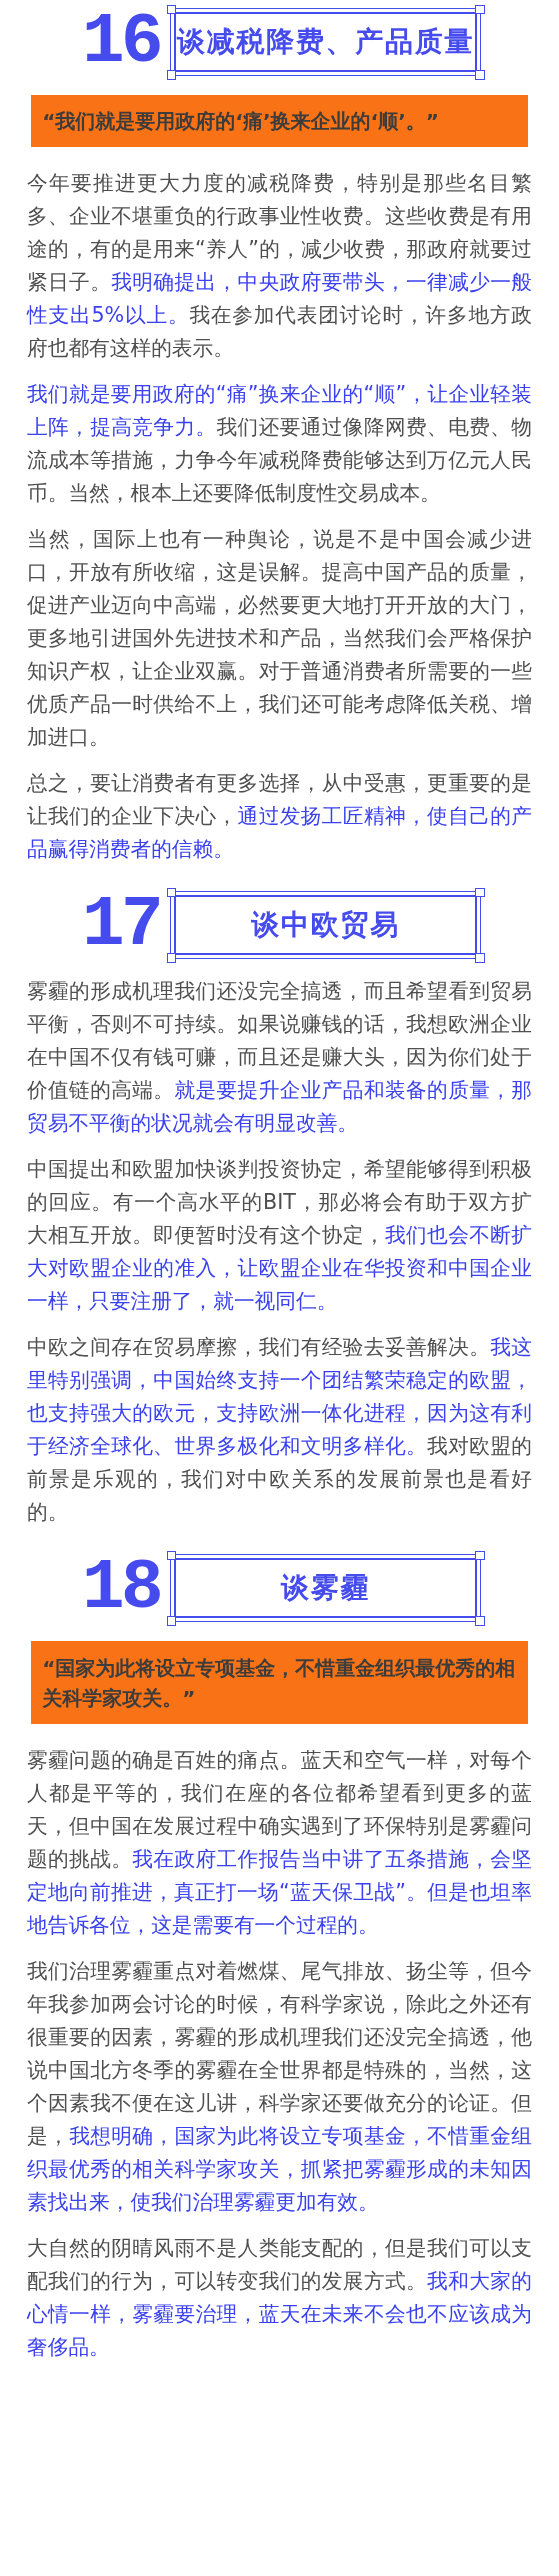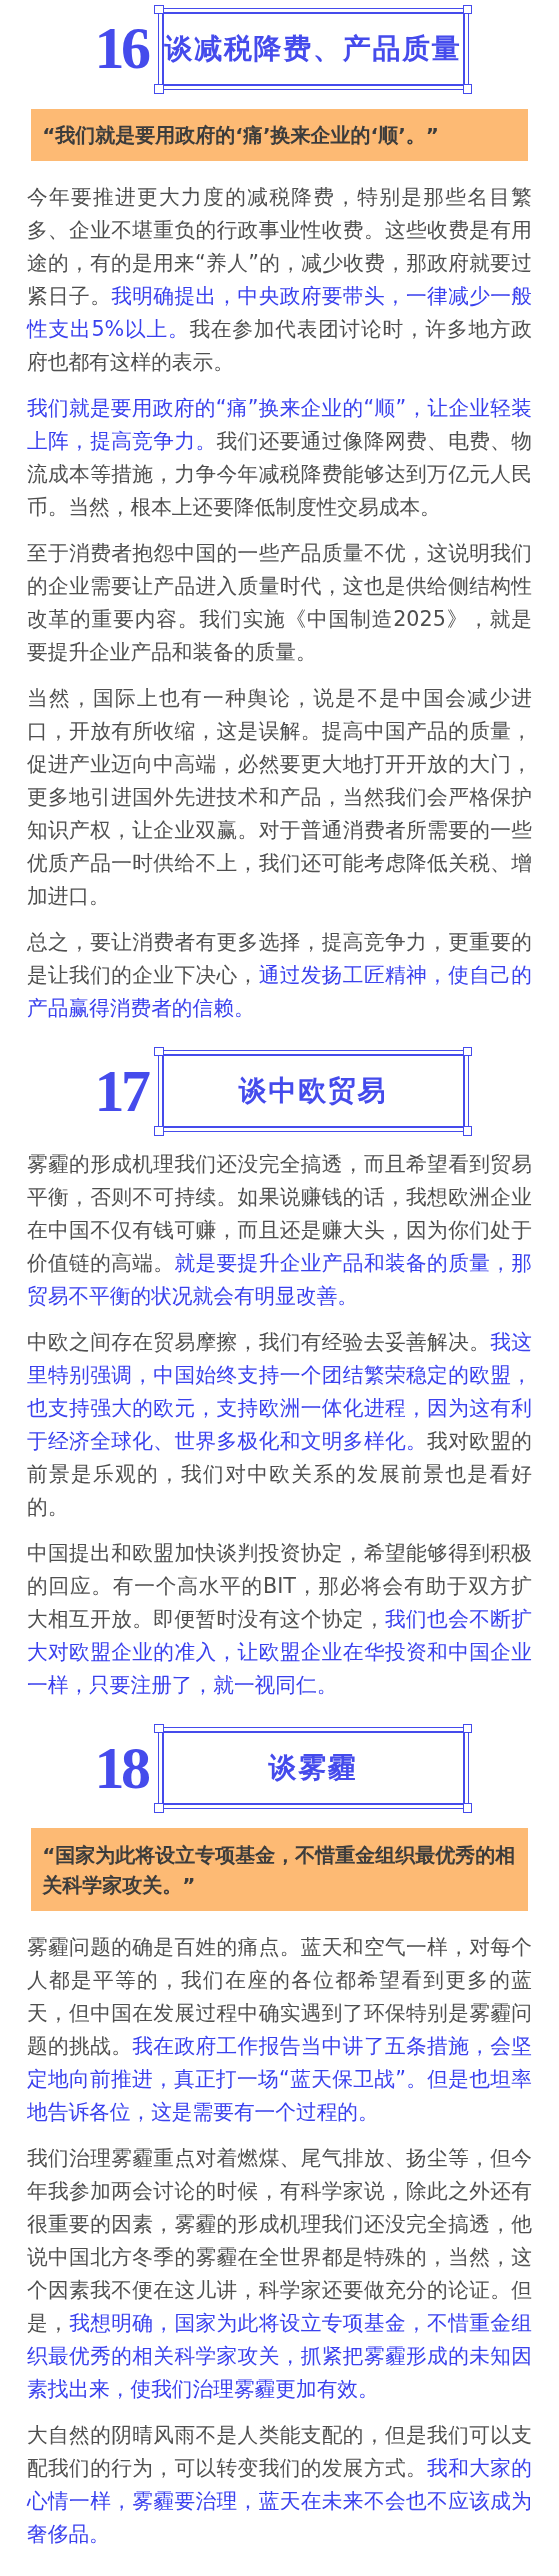--- a/index.html
+++ b/index.html
@@ -4,44 +4,44 @@
 <style>
   html,body{margin:0;padding:0;background:#fff;}
   body{width:559px;font-family:"DejaVu Sans","Liberation Sans",sans-serif;}
   .page{width:559px;min-height:2576px;display:flex;flex-direction:column;background:#fff;box-sizing:border-box;}
 
   
   .sec{margin-top:29px;}
   .sec:first-child{margin-top:12px;}
   .sec-head{display:flex;align-items:center;justify-content:center;gap:13.8px;}
   .sec-num{
-    font-family:Liberation Serif, serif;
-    font-size:60px;line-height:.82;font-weight:700;
+    font-family:Liberation Mono, monospace;
+    font-size:71px;line-height:.82;font-weight:700;
     color:#454bec;letter-spacing:-3.4px;
   }
   .sec-frame{
-    position:relative;width:303px;height:74px;box-sizing:border-box;
+    position:relative;width:303px;height:60px;box-sizing:border-box;
     border:2.6px solid #454bec;outline:0.9px solid #454bec;outline-offset:3.4px;
     display:flex;align-items:center;justify-content:center;background:#fff;
   }
   .sec-frame .corner{
     position:absolute;width:9.5px;height:9.5px;background:#fff;
     border:1.7px solid #454bec;box-sizing:border-box;
   }
   .corner.tl{left:-9.5px;top:-9.5px;}
   .corner.tr{right:-9.5px;top:-9.5px;}
   .corner.bl{left:-9.5px;bottom:-9.5px;}
   .corner.br{right:-9.5px;bottom:-9.5px;}
   .sec-title{
     font-size:28px;font-weight:700;color:#454bec;letter-spacing:1.7px;white-space:nowrap;
   }
 
   
   .quote{
-    margin:23px 31px 0;background:#fdba74;color:#3c3c3c;
+    margin:23px 31px 0;background:#f97316;color:#3c3c3c;
     font-size:20px;font-weight:700;line-height:30px;
     padding:11.2px 12px 11.2px 11.2px;box-sizing:border-box;
   }
 
   
   .paras{margin-top:20px;}
   .para{
     margin:0 0 13px;padding:0 27px;font-size:20.7px;line-height:33px;
     color:#4f4f4f;text-align:justify;
   }
@@ -61,41 +61,40 @@
         <i class="corner tr"></i>
         <i class="corner bl"></i>
         <i class="corner br"></i>
         <div class="sec-title">谈减税降费、产品质量</div>
       </div>
     </div>
     <div class="quote">“我们就是要用政府的‘痛’换来企业的‘顺’。”</div>
     <div class="paras">
         <p class="para"><span>今年要推进更大力度的减税降费，特别是那些名目繁多、企业不堪重负的行政事业性收费。这些收费是有用途的，有的是用来“养人”的，减少收费，那政府就要过紧日子。</span><span class="blue">我明确提出，中央政府要带头，一律减少一般性支出5%以上。</span><span>我在参加代表团讨论时，许多地方政府也都有这样的表示。</span></p>
         <p class="para"><span class="blue">我们就是要用政府的“痛”换来企业的“顺”，让企业轻装上阵，提高竞争力。</span><span>我们还要通过像降网费、电费、物流成本等措施，力争今年减税降费能够达到万亿元人民币。当然，根本上还要降低制度性交易成本。</span></p>
-        <p class="para"><span>至于消费者抱怨中国的一些产品质量不优，这说明我们的企业需要让产品进入质量时代，这也是供给侧结构性改革的重要内容。我们实施《中国制造2025》，就是要提升企业产品和装备的质量。</span></p>
         <p class="para"><span>当然，国际上也有一种舆论，说是不是中国会减少进口，开放有所收缩，这是误解。提高中国产品的质量，促进产业迈向中高端，必然要更大地打开开放的大门，更多地引进国外先进技术和产品，当然我们会严格保护知识产权，让企业双赢。对于普通消费者所需要的一些优质产品一时供给不上，我们还可能考虑降低关税、增加进口。</span></p>
-        <p class="para"><span>总之，要让消费者有更多选择，提高竞争力，更重要的是让我们的企业下决心，</span><span class="blue">通过发扬工匠精神，使自己的产品赢得消费者的信赖。</span></p>
+        <p class="para"><span>总之，要让消费者有更多选择，从中受惠，更重要的是让我们的企业下决心，</span><span class="blue">通过发扬工匠精神，使自己的产品赢得消费者的信赖。</span></p>
       </div>
   </section>
 
   <section class="sec">
     <div class="sec-head">
       <div class="sec-num">17</div>
       <div class="sec-frame">
         <i class="corner tl"></i>
         <i class="corner tr"></i>
         <i class="corner bl"></i>
         <i class="corner br"></i>
         <div class="sec-title">谈中欧贸易</div>
       </div>
     </div>
     <div class="paras">
         <p class="para"><span>雾霾的形成机理我们还没完全搞透，而且希望看到贸易平衡，否则不可持续。如果说赚钱的话，我想欧洲企业在中国不仅有钱可赚，而且还是赚大头，因为你们处于价值链的高端。</span><span class="blue">就是要提升企业产品和装备的质量，那贸易不平衡的状况就会有明显改善。</span></p>
+        <p class="para"><span>中国提出和欧盟加快谈判投资协定，希望能够得到积极的回应。有一个高水平的BIT，那必将会有助于双方扩大相互开放。即便暂时没有这个协定，</span><span class="blue">我们也会不断扩大对欧盟企业的准入，让欧盟企业在华投资和中国企业一样，只要注册了，就一视同仁。</span></p>
         <p class="para"><span>中欧之间存在贸易摩擦，我们有经验去妥善解决。</span><span class="blue">我这里特别强调，中国始终支持一个团结繁荣稳定的欧盟，也支持强大的欧元，支持欧洲一体化进程，因为这有利于经济全球化、世界多极化和文明多样化。</span><span>我对欧盟的前景是乐观的，我们对中欧关系的发展前景也是看好的。</span></p>
-        <p class="para"><span>中国提出和欧盟加快谈判投资协定，希望能够得到积极的回应。有一个高水平的BIT，那必将会有助于双方扩大相互开放。即便暂时没有这个协定，</span><span class="blue">我们也会不断扩大对欧盟企业的准入，让欧盟企业在华投资和中国企业一样，只要注册了，就一视同仁。</span></p>
       </div>
   </section>
 
   <section class="sec">
     <div class="sec-head">
       <div class="sec-num">18</div>
       <div class="sec-frame">
         <i class="corner tl"></i>
         <i class="corner tr"></i>
         <i class="corner bl"></i>

